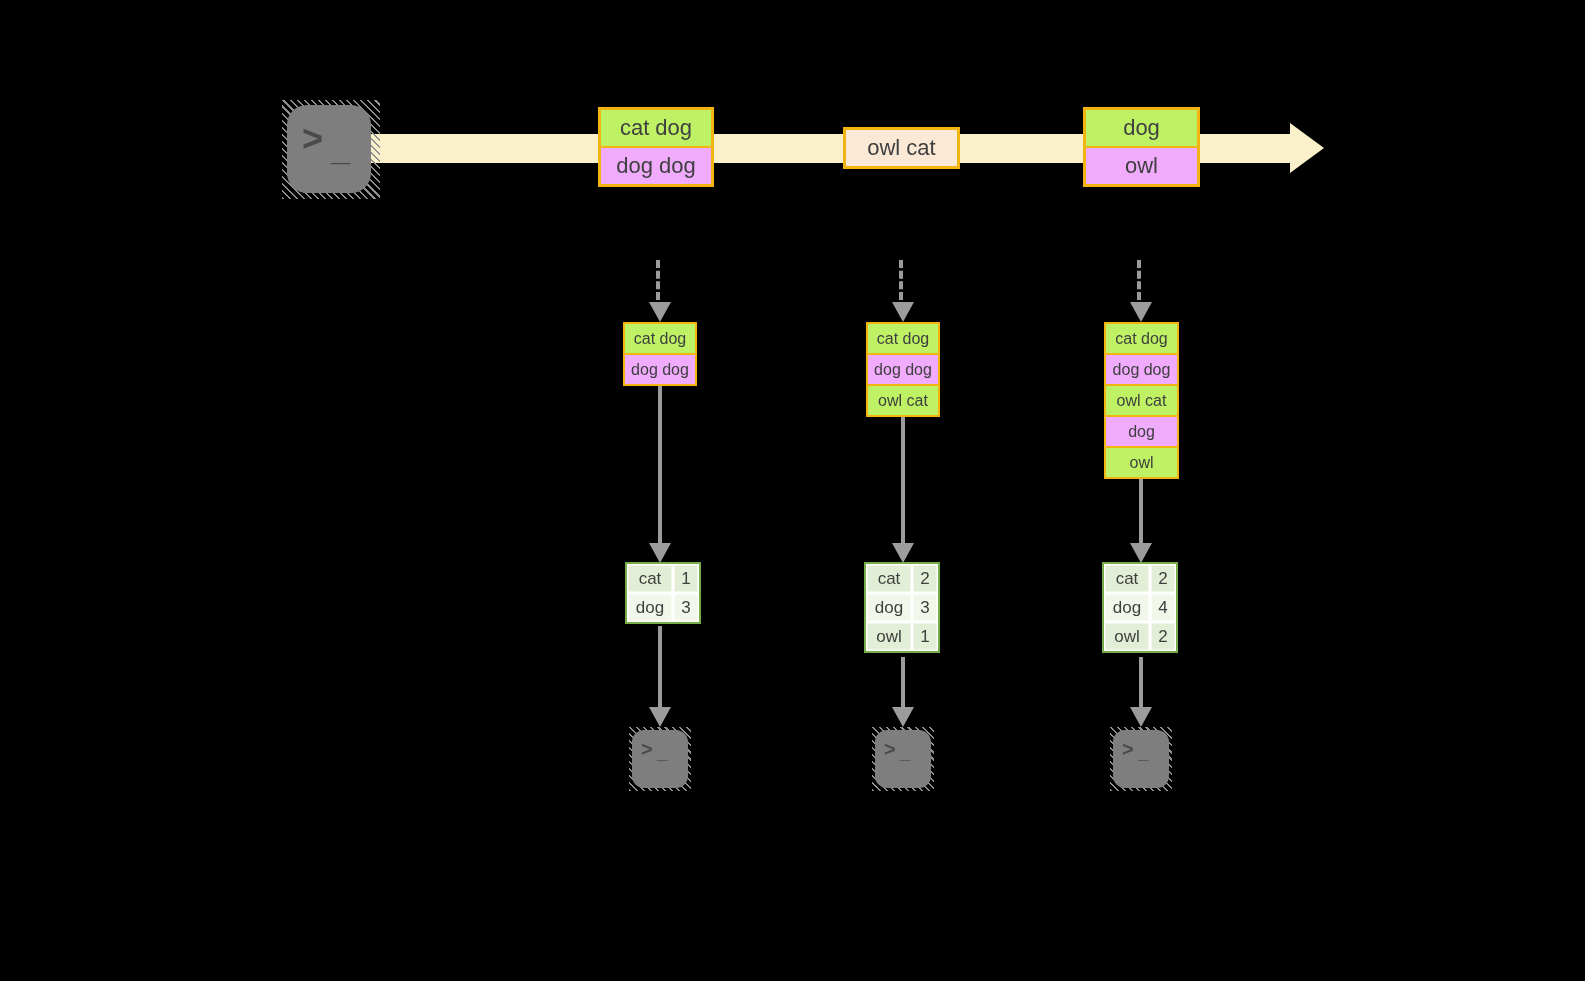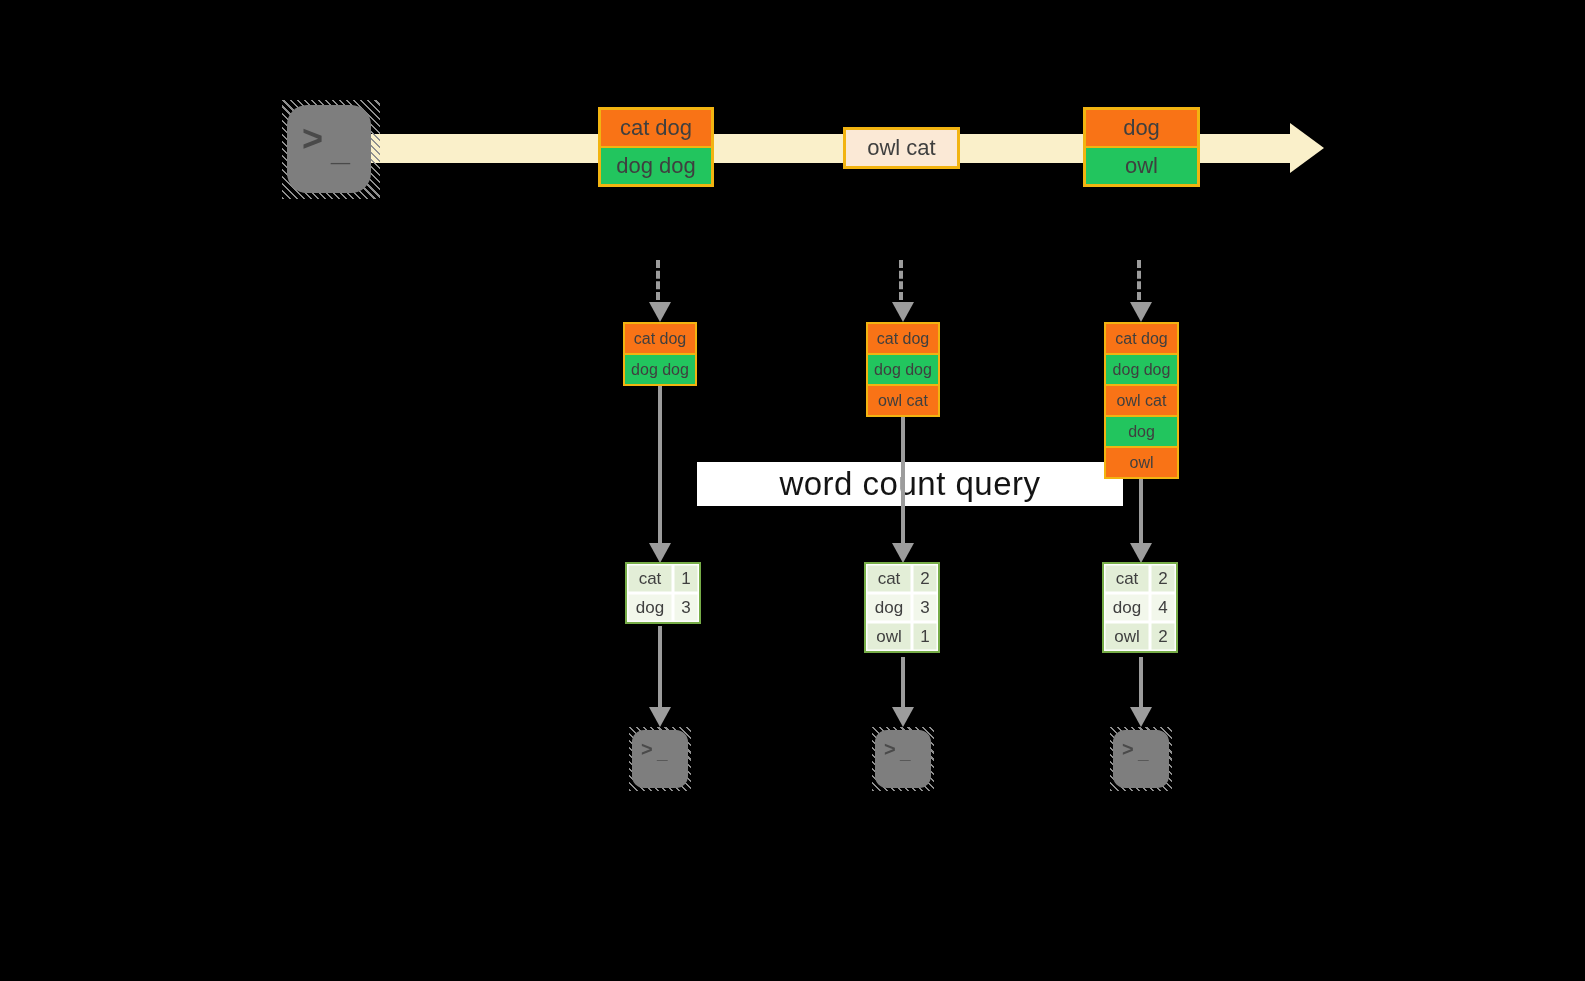--- a/index.html
+++ b/index.html
@@ -25,22 +25,22 @@
 
   
   .ebox{position:absolute;box-sizing:border-box;border:3px solid #f2b411;background:#f2b411;
         display:flex;flex-direction:column;gap:2px;z-index:3;}
   .ecell{flex:1;display:flex;align-items:center;justify-content:center;
          font-size:22px;color:#3f3f3f;}
   .sbox{position:absolute;box-sizing:border-box;border:2px solid #f2b411;background:#f2b411;
         display:flex;flex-direction:column;gap:2px;z-index:7;}
   .scell{height:29px;display:flex;align-items:center;justify-content:center;
          font-size:16px;color:#3f3f3f;}
-  .peach{background:#f97316;}
-  .cream{background:#22c55e;}
+  .peach{background:#bef264;}
+  .cream{background:#f0abfc;}
   .mid{background:#fbe9d6;}
 
   
   .vline{position:absolute;width:4px;background:#9c9c9c;z-index:6;}
   .vdash{position:absolute;width:0;border-left:4px dashed #9c9c9c;z-index:6;}
   .ahead{position:absolute;width:0;height:0;z-index:6;
          border-left:11px solid transparent;border-right:11px solid transparent;
          border-top:20px solid #9c9c9c;}
 
   
@@ -106,23 +106,20 @@
   </div>
 
   <div class="sbox" style="left:1104px;top:322px;width:75px">
     <div class="scell peach">cat dog</div>
     <div class="scell cream">dog dog</div>
     <div class="scell peach">owl cat</div>
     <div class="scell cream">dog</div>
     <div class="scell peach">owl</div>
   </div>
 
-  <div class="banner">
-    <span>word count query</span>
-  </div>
 
   <div class="vline" style="left:658px;top:386px;height:158px"></div>
   <div class="ahead" style="left:649px;top:543px"></div>
 
   <div class="vline" style="left:901px;top:417px;height:127px"></div>
   <div class="ahead" style="left:892px;top:543px"></div>
 
   <div class="vline" style="left:1139px;top:479px;height:65px"></div>
   <div class="ahead" style="left:1130px;top:543px"></div>
 

